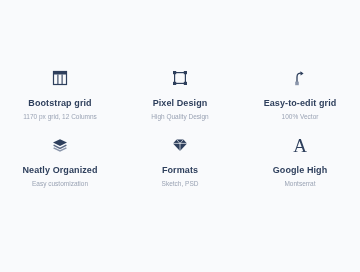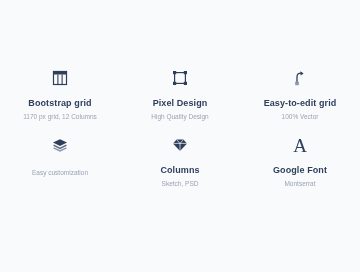--- a/index.html
+++ b/index.html
@@ -116,39 +116,40 @@
   <div class="feature-row row-bottom">
 
     <div class="feature-item">
       <div class="feature-icon">
         <svg width="18" height="18" viewBox="0 0 18 18" fill="none">
           <path d="M9 3.2 L16 6.6 L9 10 L2 6.6 Z" fill="#2e3f5c"></path>
           <path d="M2.6 9.2 L9 12.3 L15.4 9.2" stroke="#5a6884" stroke-width="1.5" fill="none"></path>
           <path d="M2.6 11.8 L9 14.9 L15.4 11.8" stroke="#8b96ab" stroke-width="1.5" fill="none"></path>
         </svg>
       </div>
+      <div class="feature-title">Neatly Organized</div>
       <div class="feature-subtitle">Easy customization</div>
     </div>
 
     <div class="feature-item">
       <div class="feature-icon">
         <svg width="18" height="18" viewBox="0 0 18 18" fill="none">
           <path d="M5.6 3.6 L12.4 3.6 L16 7.4 L9 15 L2 7.4 Z" fill="#2e3f5c"></path>
           <path d="M2 7.4 L16 7.4" stroke="#f9fafc" stroke-width="0.7"></path>
           <path d="M5.6 3.6 L9 7.4 L12.4 3.6" stroke="#f9fafc" stroke-width="0.7" fill="none"></path>
           <path d="M9 7.4 L9 15" stroke="#f9fafc" stroke-width="0.7"></path>
         </svg>
       </div>
-      <div class="feature-title">Columns</div>
+      <div class="feature-title">Formats</div>
       <div class="feature-subtitle">Sketch, PSD</div>
     </div>
 
     <div class="feature-item">
       <div class="feature-icon">
         <span class="glyph-letter">A</span>
       </div>
-      <div class="feature-title">Google Font</div>
+      <div class="feature-title">Google High</div>
       <div class="feature-subtitle">Montserrat</div>
     </div>
 
   </div>
 
 </div>
 
 </body></html>

